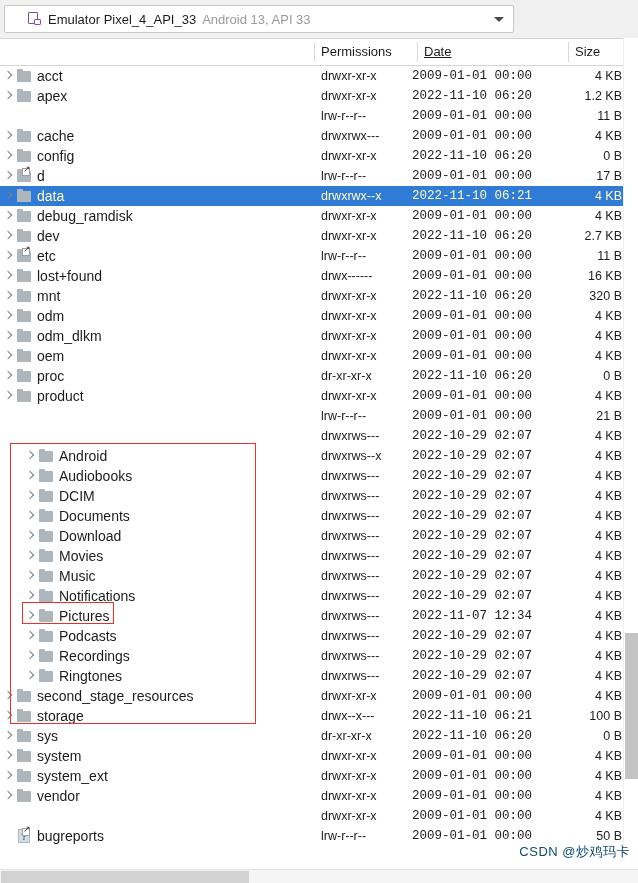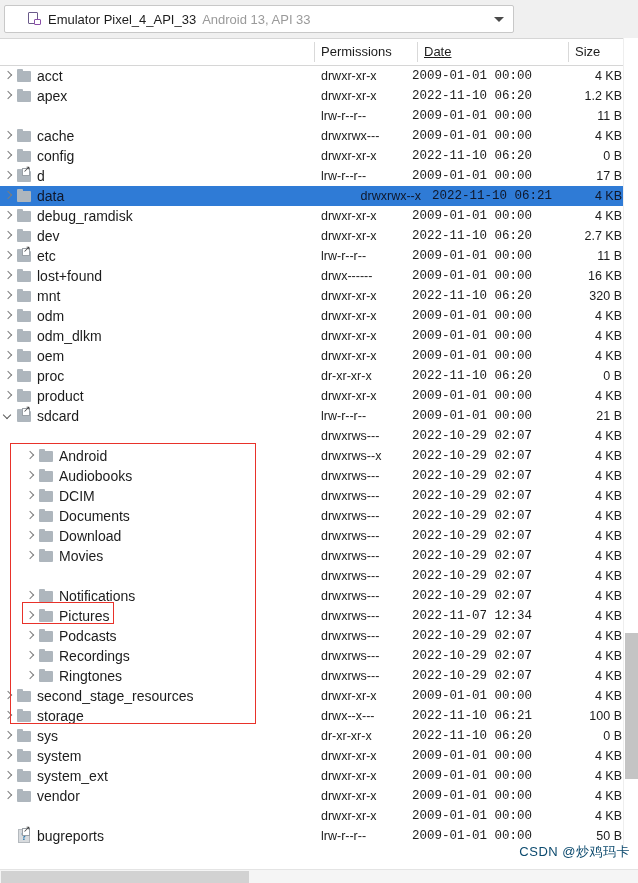--- a/index.html
+++ b/index.html
@@ -119,21 +119,21 @@
     overflow: hidden;
   }
 
   .row {
     position: relative;
     height: 20px;
     width: 623px;
     white-space: nowrap;
   }
   .row.sel { background: #2f7bd6; }
-  .row.sel .cell, .row.sel .label { color: #0f172a; text-align: right; }
+  .row.sel .cell, .row.sel .label { color: #fef9c3; }
 
   .cell {
     position: absolute;
     top: 0;
     height: 20px;
     line-height: 20px;
     font-size: 12.5px;
     color: #1c1c1c;
   }
   .c-name { left: 0;  width: 314px; }
@@ -531,30 +531,20 @@
                 <span class="folder"></span>
               </span>
               <span class="label">product</span>
             </div>
           </div>
           <div class="cell c-perm">drwxr-xr-x</div>
           <div class="cell c-date">2009-01-01 00:00</div>
           <div class="cell c-size">4 KB</div>
         </div>
         <div class="row d1">
-          <div class="cell c-name">
-            <div class="name-inner">
-              <span class="chev down"></span>
-              <span class="ficon">
-                <span class="folder"></span>
-                <span class="lnk"></span>
-              </span>
-              <span class="label">sdcard</span>
-            </div>
-          </div>
           <div class="cell c-perm">lrw-r--r--</div>
           <div class="cell c-date">2009-01-01 00:00</div>
           <div class="cell c-size">21 B</div>
         </div>
         <div class="row d2">
           <div class="cell c-perm">drwxrws---</div>
           <div class="cell c-date">2022-10-29 02:07</div>
           <div class="cell c-size">4 KB</div>
         </div>
         <div class="row d2">
@@ -635,20 +625,29 @@
                 <span class="folder"></span>
               </span>
               <span class="label">Movies</span>
             </div>
           </div>
           <div class="cell c-perm">drwxrws---</div>
           <div class="cell c-date">2022-10-29 02:07</div>
           <div class="cell c-size">4 KB</div>
         </div>
         <div class="row d2">
+          <div class="cell c-name">
+            <div class="name-inner">
+              <span class="chev right"></span>
+              <span class="ficon">
+                <span class="folder"></span>
+              </span>
+              <span class="label">Music</span>
+            </div>
+          </div>
           <div class="cell c-perm">drwxrws---</div>
           <div class="cell c-date">2022-10-29 02:07</div>
           <div class="cell c-size">4 KB</div>
         </div>
         <div class="row d2">
           <div class="cell c-name">
             <div class="name-inner">
               <span class="chev right"></span>
               <span class="ficon">
                 <span class="folder"></span>

